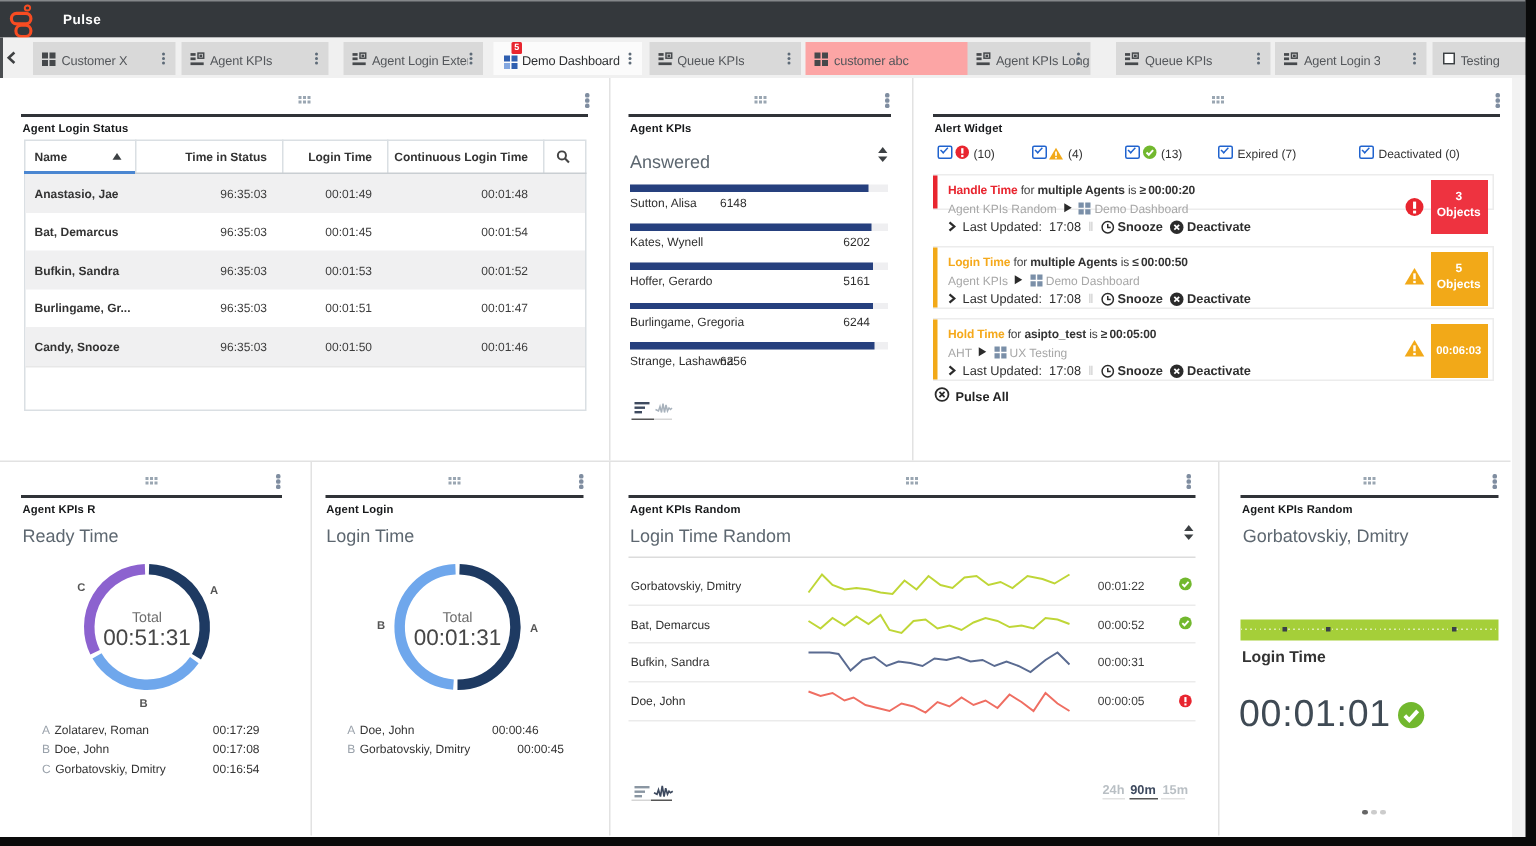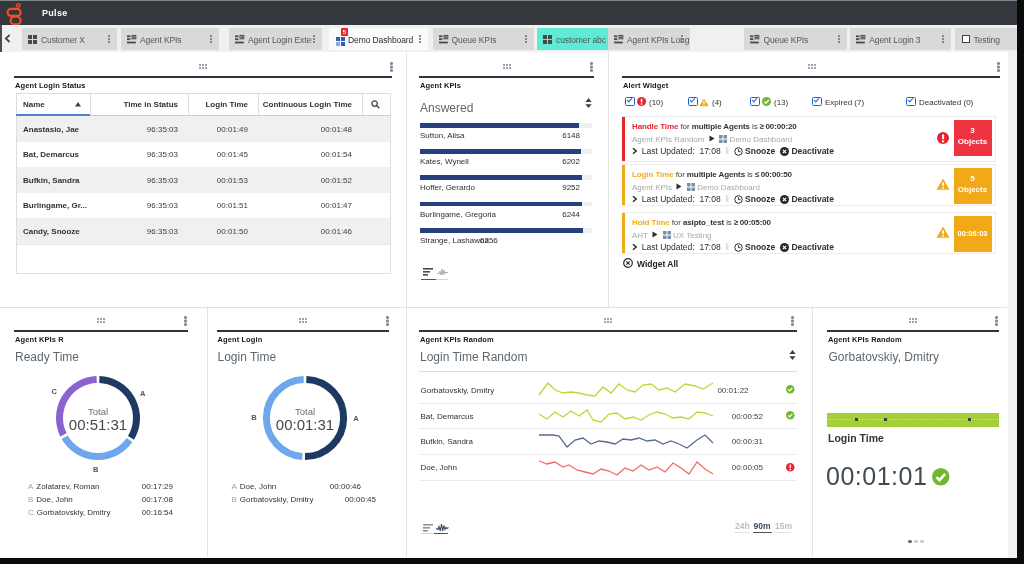--- a/index.html
+++ b/index.html
@@ -92,31 +92,31 @@
 <svg class="a" style="left:6px;top:6.5px" width="9" height="9" viewBox="0 0 9 9">
       <rect x="0" y="0.4" width="3.4" height="1.8" fill="#46494c"></rect>
       <rect x="0" y="3.3" width="3.4" height="1.8" fill="#46494c"></rect>
       <rect x="5" y="0.4" width="3.8" height="3.4" fill="none" stroke="#46494c" stroke-width="1"></rect>
       <rect x="6" y="1.4" width="1.8" height="1.6" fill="#46494c"></rect>
       <rect x="0" y="6.6" width="8.8" height="1.8" fill="#46494c"></rect>
     </svg>
 <div class="tx" style="left:19px;color:#53565a;max-width:72px;overflow:hidden">Queue KPIs</div>
 <div class="td" style="right:7px"></div>
 </div>
-<div class="tab" style="left:537px;width:120px;background:#5eead4">
+<div class="tab" style="left:537px;width:120px;background:#fca5a5">
 <svg class="a" style="left:6px;top:6.5px" width="9" height="9" viewBox="0 0 9 9">
       <rect x="0" y="0" width="4" height="4" fill="#45484b"></rect>
       <rect x="5" y="0" width="4" height="4" fill="#45484b"></rect>
       <rect x="0" y="5" width="4" height="4" fill="#45484b"></rect>
       <rect x="5" y="5" width="4" height="4" fill="#45484b"></rect>
     </svg>
 <div class="tx" style="left:19px;color:#53565a;max-width:73.4px;overflow:hidden">customer abc</div>
 <div class="td" style="right:7px"></div>
 </div>
-<div class="tab" style="left:608px;width:82px;background:#d9d9d9">
+<div class="tab" style="left:645px;width:82px;background:#d9d9d9">
 <svg class="a" style="left:6px;top:6.5px" width="9" height="9" viewBox="0 0 9 9">
       <rect x="0" y="0.4" width="3.4" height="1.8" fill="#46494c"></rect>
       <rect x="0" y="3.3" width="3.4" height="1.8" fill="#46494c"></rect>
       <rect x="5" y="0.4" width="3.8" height="3.4" fill="none" stroke="#46494c" stroke-width="1"></rect>
       <rect x="6" y="1.4" width="1.8" height="1.6" fill="#46494c"></rect>
       <rect x="0" y="6.6" width="8.8" height="1.8" fill="#46494c"></rect>
     </svg>
 <div class="tx" style="left:19px;color:#53565a;max-width:68.2px;overflow:hidden">Agent KPIs Long</div>
 <div class="td" style="right:7px"></div>
 </div>
@@ -205,29 +205,29 @@
 <div class="a rule" style="left:419px;top:76px;width:175px"></div>
 <div class="a wl" style="left:420px;top:80.5px">Agent KPIs</div>
 <div class="a wt" style="left:420px;top:101px">Answered</div>
 <svg class="a" style="left:585px;top:98px" width="7" height="10" viewBox="0 0 7 10">
     <path d="M3.5 0 6.6 4H.4z" fill="#3c4043"></path>
     <path d="M3.5 10 6.6 6.3H.4z" fill="#3c4043"></path>
   </svg>
 <div class="btrack" style="left:420px;top:123px;width:172px"></div>
 <div class="bbar" style="left:420px;top:123px;width:159px"></div>
 <div class="vv" style="left:420px;top:131px;color:#2e2e2e">Sutton, Alisa</div>
-<div class="vv" style="left:480px;top:131px;width:100px;text-align:right;color:#2e2e2e">6148</div>
+<div class="vv" style="left:480px;top:131px;width:100px;color:#2e2e2e">6148</div>
 <div class="btrack" style="left:420px;top:149.2px;width:172px"></div>
 <div class="bbar" style="left:420px;top:149.2px;width:160.5px"></div>
 <div class="vv" style="left:420px;top:157.2px;color:#2e2e2e">Kates, Wynell</div>
 <div class="vv" style="left:480px;top:157.2px;width:100px;text-align:right;color:#2e2e2e">6202</div>
 <div class="btrack" style="left:420px;top:175.39999999999998px;width:172px"></div>
 <div class="bbar" style="left:420px;top:175.39999999999998px;width:161.5px"></div>
 <div class="vv" style="left:420px;top:183.39999999999998px;color:#2e2e2e">Hoffer, Gerardo</div>
-<div class="vv" style="left:480px;top:183.39999999999998px;width:100px;text-align:right;color:#2e2e2e">9252</div>
+<div class="vv" style="left:480px;top:183.39999999999998px;width:100px;text-align:right;color:#2e2e2e">5161</div>
 <div class="btrack" style="left:420px;top:201.59999999999997px;width:172px"></div>
 <div class="bbar" style="left:420px;top:201.59999999999997px;width:162px"></div>
 <div class="vv" style="left:420px;top:209.59999999999997px;color:#2e2e2e">Burlingame, Gregoria</div>
 <div class="vv" style="left:480px;top:209.59999999999997px;width:100px;text-align:right;color:#2e2e2e">6244</div>
 <div class="btrack" style="left:420px;top:227.79999999999995px;width:172px"></div>
 <div class="bbar" style="left:420px;top:227.79999999999995px;width:163px"></div>
 <div class="vv" style="left:420px;top:235.79999999999995px;color:#2e2e2e">Strange, Lashawna</div>
 <div class="vv" style="left:480px;top:235.79999999999995px;width:100px;text-align:left;color:#2e2e2e">6256</div>
 <svg class="a" style="left:423px;top:268px" width="12" height="8" viewBox="0 0 12 8">
 <rect x="0" y="0" width="10" height="1.6" fill="#3e4a5f"></rect>
@@ -260,21 +260,21 @@
 <div class="cb" style="left:750px;top:96.5px"></div>
 <svg class="a" style="left:762px;top:96.5px" width="9" height="9" viewBox="0 0 10 10">
     <circle cx="5" cy="5" r="5" fill="#72b82e"></circle>
     <path d="M2.6 5.2 4.3 6.9 7.5 3.4" stroke="#fff" stroke-width="1.5" fill="none"></path>
   </svg>
 <div class="cbt" style="left:774px;top:97.5px">(13)</div>
 <div class="cb" style="left:812px;top:96.5px"></div>
 <div class="cbt" style="left:825px;top:97.5px">Expired (7)</div>
 <div class="cb" style="left:906px;top:96.5px"></div>
 <div class="cbt" style="left:919px;top:97.5px">Deactivated (0)</div>
-<div class="card" style="top:116px;height:46px">
+<div class="card" style="top:116px;height:24px">
 <div class="lbar" style="background:#e8252f"></div>
 <div class="l1"><b style="color:#e8252f">Handle Time</b> <span style="color:#444">for</span> <b>multiple Agents</b> <span style="color:#444">is</span> <b>≥ 00:00:20</b></div>
 <div class="l2">Agent KPIs Random &nbsp;<svg style="position:relative;top:0px;display:inline-block" width="6" height="7" viewBox="0 0 6 7">
         <path d="M.5 .5 5.5 3.5 .5 6.5z" fill="#2b2b2b"></path>
       </svg>&nbsp; <svg style="position:relative;top:1px;display:inline-block;overflow:visible" width="8" height="8" viewBox="0 0 8 8">
         <rect x="0" y="0" width="3.5" height="3.5" fill="#7a8fa8"></rect>
         <rect x="4.5" y="0" width="3.5" height="3.5" fill="#7a8fa8"></rect>
         <rect x="0" y="4.5" width="3.5" height="3.5" fill="#7a8fa8"></rect>
         <rect x="4.5" y="4.5" width="3.5" height="3.5" fill="#7a8fa8"></rect>
       </svg>&nbsp;Demo Dashboard</div>
@@ -351,21 +351,21 @@
   </svg>
 <svg class="a" style="left:936px;top:226px" width="14" height="12.3" viewBox="0 0 12 10.5">
     <path d="M6 .5 11.6 10H.4z" fill="#f2a918"></path>
     <rect x="5.3" y="3.6" width="1.4" height="3.4" fill="#fff"></rect>
     <rect x="5.3" y="7.9" width="1.4" height="1.3" fill="#fff"></rect>
   </svg>
 <svg class="a" style="left:623px;top:258px" width="10" height="10" viewBox="0 0 10 10">
     <circle cx="5" cy="5" r="4.3" fill="none" stroke="#2b2b2b" stroke-width="1.2"></circle>
     <path d="M3.3 3.3 6.7 6.7M6.7 3.3 3.3 6.7" stroke="#2b2b2b" stroke-width="1.2"></path>
   </svg>
-<div class="a" style="left:637px;top:258.5px;font-size:8.5px;font-weight:bold;color:#222">Widget All</div>
+<div class="a" style="left:637px;top:258.5px;font-size:8.5px;font-weight:bold;color:#222">Pulse All</div>
 <div class="a dots6" style="left:97px;top:318px"></div>
 <div class="a vd" style="left:184px;top:316px"></div>
 <div class="a rule" style="left:14px;top:330px;width:174px"></div>
 <div class="a wl" style="left:15px;top:334.5px">Agent KPIs R</div>
 <div class="a wt" style="left:15px;top:350px">Ready Time</div>
 <svg class="a" style="left:39.5px;top:359.5px" width="116" height="116" viewBox="0 0 116 116">
     <path d="M59.34 19.52A38.5 38.5 0 0 1 91.00 77.83" stroke="#1e3a62" stroke-width="7" fill="none"></path>
     <path d="M89.54 80.08A38.5 38.5 0 0 1 24.66 77.25" stroke="#6fa7ec" stroke-width="7" fill="none"></path>
     <path d="M23.40 74.88A38.5 38.5 0 0 1 56.66 19.52" stroke="#8c62cf" stroke-width="7" fill="none"></path>
     <text x="102.8" y="36.2" text-anchor="middle" font-size="7.5" font-weight="bold" fill="#555">A</text>
@@ -387,42 +387,42 @@
 <div class="a wt" style="left:217.5px;top:350px">Login Time</div>
 <svg class="a" style="left:246.5px;top:360px" width="116" height="116" viewBox="0 0 116 116">
     <path d="M59.34 19.52A38.5 38.5 0 0 1 58.00 96.50" stroke="#1e3a62" stroke-width="7" fill="none"></path>
     <path d="M55.31 96.41A38.5 38.5 0 0 1 56.66 19.52" stroke="#6fa7ec" stroke-width="7" fill="none"></path>
     <text x="109.0" y="61.4" text-anchor="middle" font-size="7.5" font-weight="bold" fill="#555">A</text>
     <text x="7.0" y="59.6" text-anchor="middle" font-size="7.5" font-weight="bold" fill="#555">B</text>
     <text x="58" y="54.8" text-anchor="middle" font-size="9.5" fill="#6d6d6d">Total</text>
     <text x="58" y="70" text-anchor="middle" font-size="15" fill="#474747">00:01:31</text>
   </svg>
 <div class="lg" style="left:231.5px;top:482.2px"><span class="lgl">A</span>Doe, John</div>
-<div class="lg" style="left:298px;top:482.2px;width:63px;text-align:right">00:00:46</div>
+<div class="lg" style="left:328px;top:482.2px;width:63px;text-align:left">00:00:46</div>
 <div class="lg" style="left:231.5px;top:495.0px"><span class="lgl">B</span>Gorbatovskiy, Dmitry</div>
 <div class="lg" style="left:313px;top:495.0px;width:63px;text-align:right">00:00:45</div>
 <div class="a dots6" style="left:604px;top:318px"></div>
 <div class="a vd" style="left:791px;top:316px"></div>
 <div class="a rule" style="left:419px;top:330px;width:378px"></div>
 <div class="a wl" style="left:420px;top:334.5px">Agent KPIs Random</div>
 <div class="a wt" style="left:420px;top:350px">Login Time Random</div>
 <svg class="a" style="left:789px;top:350px" width="7" height="10" viewBox="0 0 7 10">
     <path d="M3.5 0 6.6 4H.4z" fill="#3c4043"></path>
     <path d="M3.5 10 6.6 6.3H.4z" fill="#3c4043"></path>
   </svg>
 <div class="a" style="left:419px;top:371px;width:378px;height:1px;background:#dcdcdc"></div>
 <div class="a" style="left:419px;top:402.6px;width:378px;height:1px;background:#ebebeb"></div>
 <div class="a" style="left:419px;top:428.3px;width:378px;height:1px;background:#ebebeb"></div>
 <div class="a" style="left:419px;top:454px;width:378px;height:1px;background:#ebebeb"></div>
 <div class="a" style="left:419px;top:479.7px;width:378px;height:1px;background:#ebebeb"></div>
 <div class="vv" style="left:420.5px;top:385.5px;font-size:8px;color:#2f2f2f">Gorbatovskiy, Dmitry</div>
 <svg class="a" style="left:539px;top:380.5px" width="175" height="20" viewBox="0 0 175 20">
     <polyline points="0,14 9,2 16,9 24,12 32,11 40,12 48,14 56,15 64,6 72,12 80,3 88,9 96,11 104,4 112,3 120,9 128,7 136,11 146,3 156,5 164,8 174,2" fill="none" stroke="#bfd637" stroke-width="1.3"></polyline>
   </svg>
-<div class="vv" style="left:703px;top:385.5px;width:60px;text-align:center">00:01:22</div>
+<div class="vv" style="left:703px;top:385.5px;width:60px;text-align:right">00:01:22</div>
 <svg class="a" style="left:785.6px;top:385.3px" width="8.5" height="8.5" viewBox="0 0 10 10">
     <circle cx="5" cy="5" r="5" fill="#72b82e"></circle>
     <path d="M2.6 5.2 4.3 6.9 7.5 3.4" stroke="#fff" stroke-width="1.5" fill="none"></path>
   </svg>
 <div class="vv" style="left:420.5px;top:411.5px;font-size:8px;color:#2f2f2f">Bat, Demarcus</div>
 <svg class="a" style="left:539px;top:406.5px" width="175" height="20" viewBox="0 0 175 20">
     <polyline points="0,7 8,12 16,5 24,10 32,4 40,9 48,3 54,13 62,15 70,7 78,6 86,12 94,10 102,13 110,8 118,5 126,7 134,11 142,10 150,12 158,5 166,6 174,9" fill="none" stroke="#bfd637" stroke-width="1.3"></polyline>
   </svg>
 <div class="vv" style="left:703px;top:411.5px;width:60px;text-align:right">00:00:52</div>
 <svg class="a" style="left:785.6px;top:411.3px" width="8.5" height="8.5" viewBox="0 0 10 10">

